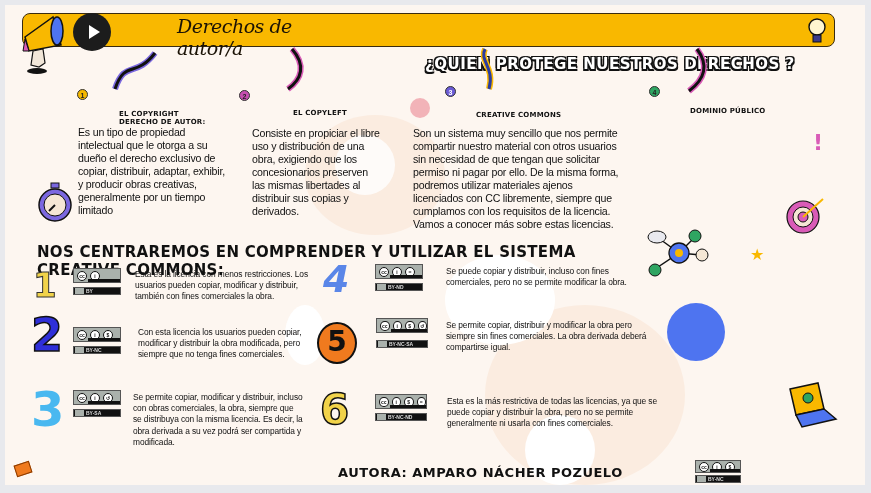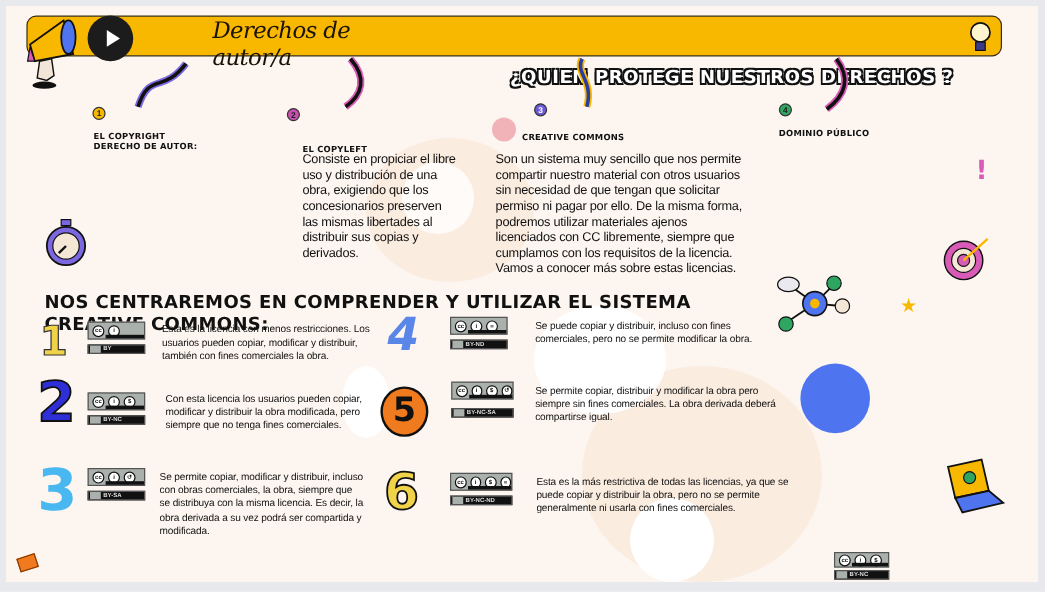--- a/index.html
+++ b/index.html
@@ -36,21 +36,21 @@
     content: ""; border-left: 11px solid #fff; border-top: 7px solid transparent; border-bottom: 7px solid transparent;
     margin-left: 4px;
   }
   .num-badge {
     position: absolute; width: 11px; height: 11px; border-radius: 50%;
     font-size: 7px; font-weight: bold; text-align: center; line-height: 11px; color: #222;
     border: 1px solid #333;
   }
   .sec-title {
     position: absolute; font-family: "DejaVu Sans", sans-serif; font-weight: bold;
-    font-size: 7px; color: #111; letter-spacing: 0.2px; text-transform: uppercase; line-height: 8px;
+    font-size: 7px; color: #111; letter-spacing: 0.2px; text-transform: uppercase; line-height: 8px; margin-left: 41px;
   }
   .sec-body {
     position: absolute; font-family: "Liberation Sans", sans-serif; font-size: 10.6px;
     color: #111; line-height: 13px; letter-spacing: -0.2px;
   }
   .subhead {
     position: absolute; left: 32px; top: 238px; width: 620px;
     font-family: "DejaVu Sans", sans-serif; font-weight: bold; font-size: 15px; color: #111;
     letter-spacing: 0.3px; text-transform: uppercase;
   }
@@ -126,29 +126,30 @@
   <svg class="deco" style="left:678px;top:42px" width="30" height="50">
     <path d="M14 2 C 26 18, 22 32, 6 44" stroke="#d95bb7" stroke-width="6" fill="none"></path>
     <path d="M14 2 C 26 18, 22 32, 6 44" stroke="#111" stroke-width="3" fill="none"></path>
   </svg>
 
   <div class="num-badge" style="left:72px;top:84px;background:#f5b800">1</div>
   <div class="sec-title" style="left:73px;top:105px">
     <div>EL COPYRIGHT</div>
     <div>DERECHO DE AUTOR:</div>
   </div>
+  <div class="sec-body" style="left:73px;top:121px;width:150px">Es un tipo de propiedad intelectual que le otorga a su dueño el derecho exclusivo de copiar, distribuir, adaptar, exhibir, y producir obras creativas, generalmente por un tiempo limitado</div>
   <svg class="deco" style="left:30px;top:172px" width="40" height="48">
     <circle cx="20" cy="28" r="16" fill="#7b68e0" stroke="#111" stroke-width="1.5"></circle>
     <circle cx="20" cy="28" r="11" fill="#f5e7d5" stroke="#111" stroke-width="1"></circle>
     <line x1="20" y1="28" x2="14" y2="34" stroke="#111" stroke-width="2"></line>
     <rect x="16" y="6" width="8" height="5" fill="#7b68e0" stroke="#111"></rect>
   </svg>
 
   <div class="num-badge" style="left:234px;top:85px;background:#c64fb0">2</div>
-  <div class="sec-title" style="left:247px;top:116px">EL COPYLEFT</div>
+  <div class="sec-title" style="left:247px;top:104px">EL COPYLEFT</div>
   <div class="sec-body" style="left:247px;top:122px;width:130px">Consiste en propiciar el libre uso y distribución de una obra, exigiendo que los concesionarios preserven las mismas libertades al distribuir sus copias y derivados.</div>
 
   <div class="num-badge" style="left:440px;top:81px;background:#6b5bd6;color:#fff">3</div>
   <div class="deco" style="left:405px;top:93px;width:20px;height:20px;border-radius:50%;background:#f2b3b8;"></div>
   <div class="sec-title" style="left:430px;top:106px">CREATIVE COMMONS</div>
   <div class="sec-body" style="left:408px;top:122px;width:210px">Son un sistema muy sencillo que nos permite compartir nuestro material con otros usuarios sin necesidad de que tengan que solicitar permiso ni pagar por ello. De la misma forma, podremos utilizar materiales ajenos licenciados con CC libremente, siempre que cumplamos con los requisitos de la licencia. Vamos a conocer más sobre estas licencias.</div>
 
   <div class="num-badge" style="left:644px;top:81px;background:#2fa562">4</div>
   <div class="sec-title" style="left:644px;top:102px">DOMINIO PÚBLICO</div>
 
@@ -261,20 +262,21 @@
         <span class="cc-circle">$</span>
         <span class="cc-circle">=</span>
       </div>
     <div class="cc-bottom">
         <span class="cc-mini"></span>
         <span>BY-NC-ND</span>
       </div>
   </div>
   <div class="lic-text" style="left:442px;top:391px;width:210px">Esta es la más restrictiva de todas las licencias, ya que se puede copiar y distribuir la obra, pero no se permite generalmente ni usarla con fines comerciales.</div>
 
+  <div class="footer-author">AUTORA: AMPARO NÁCHER POZUELO</div>
   <div class="cc-badge" style="left:690px;top:455px;width:46px">
     <div class="cc-top" style="height:13px">
         <span class="cc-circle">cc</span>
         <span class="cc-circle">i</span>
         <span class="cc-circle">$</span>
       </div>
     <div class="cc-bottom" style="margin-top:2px">
         <span class="cc-mini"></span>
         <span>BY-NC</span>
       </div>

